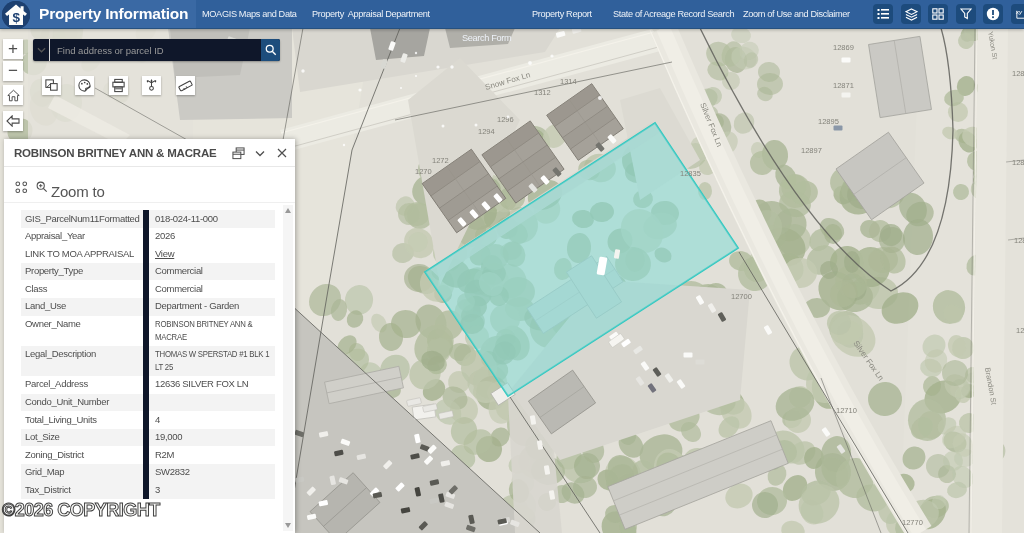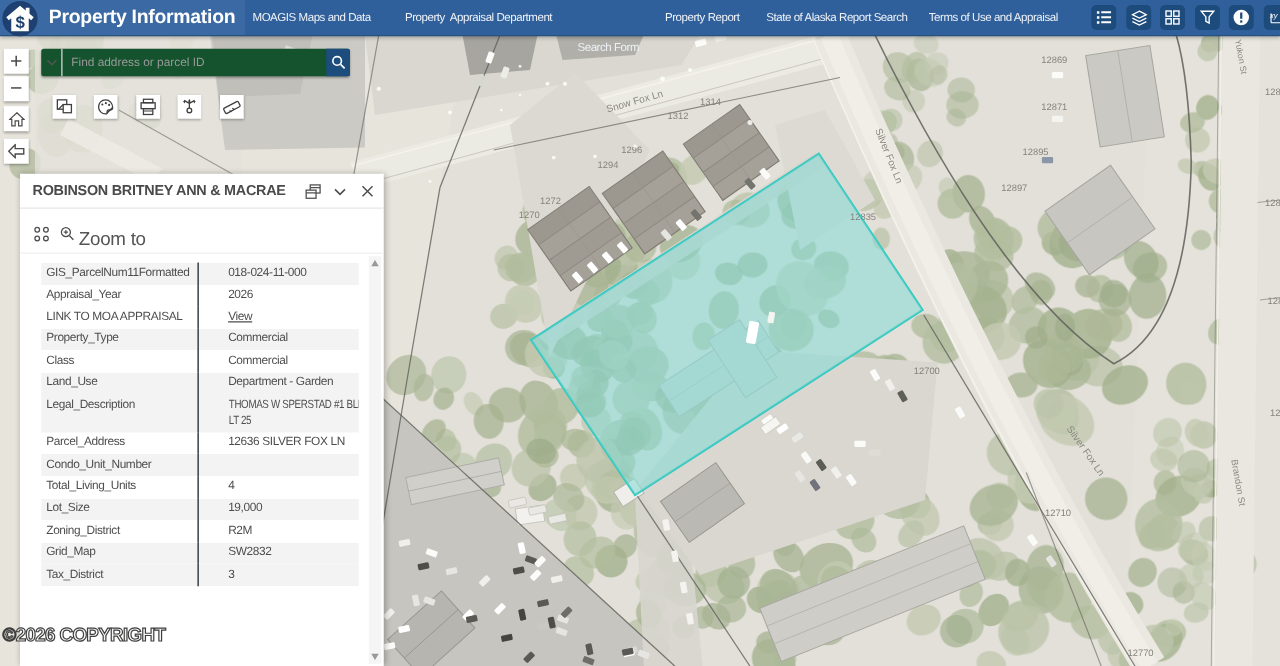--- a/index.html
+++ b/index.html
@@ -16,46 +16,46 @@
   .hbtn { position:absolute; top:4px; width:20px; height:20px; background:#1d4b7c; border-radius:4px; }
   .hbtn svg { position:absolute; left:4px; top:4px; }
 
   
   .wbtn { position:absolute; background:#fff; box-shadow:0 1px 2px rgba(0,0,0,.3); color:#4c4c4c; z-index:20; }
   #zin  { left:3px; top:39px;  width:20px; height:20px; }
   #zout { left:3px; top:61px;  width:20px; height:20px; }
   #home { left:3px; top:85px;  width:20px; height:20px; }
   #back { left:3px; top:111px; width:20px; height:20px; }
   .wbtn .g { position:absolute; left:0; top:0; width:100%; height:100%; display:flex; align-items:center; justify-content:center; font-size:15px; }
-  #search { position:absolute; left:33px; top:39px; width:247px; height:22px; background:#14532d; border-radius:2px; box-shadow:0 1px 2px rgba(0,0,0,.3); z-index:20; }
+  #search { position:absolute; left:33px; top:39px; width:247px; height:22px; background:#0f172a; border-radius:2px; box-shadow:0 1px 2px rgba(0,0,0,.3); z-index:20; }
   #search .dd { position:absolute; left:0; top:0; width:17px; height:22px; border-right:1px solid #d9d9d9; }
   #search .ph { position:absolute; left:24px; top:6px; font-size:9.5px; color:#999999; }
   #search .go { position:absolute; right:0; top:0; width:19px; height:22px; background:#1d4d7c; border-radius:0 2px 2px 0; }
   .tbtn { position:absolute; top:76px; width:19px; height:19px; background:#fff; box-shadow:0 1px 2px rgba(0,0,0,.3); z-index:20; }
   .tbtn svg { position:absolute; left:2px; top:2px; }
 
   
-  #panel { position:absolute; left:16px; top:139px; width:291px; height:394px; background:#fff; box-shadow:1px 0 5px rgba(0,0,0,.3); z-index:25; }
+  #panel { position:absolute; left:4px; top:139px; width:291px; height:394px; background:#fff; box-shadow:1px 0 5px rgba(0,0,0,.3); z-index:25; }
   #panel .ptitle { position:absolute; left:10px; top:8px; font-size:11.5px; font-weight:bold; color:#4a4a4a; letter-spacing:-0.2px; }
   #panel .hr1 { position:absolute; left:0; top:27px; width:100%; height:1px; background:#e8e8e8; }
   #panel .zoomto { position:absolute; left:47px; top:44px; font-size:15px; color:#555; letter-spacing:-0.2px; }
   #panel .hr2 { position:absolute; left:0; top:63px; width:100%; height:1px; background:#efefef; }
   #tbl { position:absolute; left:17px; top:71px; width:254px; font-size:9.5px; letter-spacing:-0.3px; color:#4e4e4e; border-collapse:collapse; table-layout:fixed; }
   #tbl td { padding:2.5px 6px 2.5px 4px; vertical-align:top; line-height:12.6px; overflow:hidden; }
-  #tbl td.v { padding-left:24px; border-left:1px solid #0f172a; }
+  #tbl td.v { padding-left:6px; border-left:6px solid #0f172a; }
   #tbl tr.o { background:#f3f3f3;margin-top:16px; }
   #tbl td.lbl { width:125px; white-space:nowrap; }
   #sbar { position:absolute; right:2px; top:66px; width:10px; height:326px; background:#f5f5f5; }
   #sbar .up, #sbar .dn { position:absolute; left:2px; width:0; height:0; border-left:3.5px solid transparent; border-right:3.5px solid transparent; }
   #sbar .up { top:3px; border-bottom:5px solid #999; }
   .cond { display:inline-block; transform:scaleX(0.82); transform-origin:0 0; white-space:nowrap; }
   #sbar .dn { bottom:3px; border-top:5px solid #999; }
 
   
-  #wm { position:absolute; left:2px; top:500px; z-index:40; font-size:15px; font-weight:bold; color:rgba(235,235,230,0.45); -webkit-text-stroke:0.95px #3e3e3e; letter-spacing:-0.5px; }
+  #wm { position:absolute; left:2px; top:500px; z-index:40; font-size:18px; font-weight:bold; color:rgba(235,235,230,0.45); -webkit-text-stroke:0.95px #3e3e3e; letter-spacing:-0.5px; }
 </style>
 </head>
 <body>
 <div id="stage">
   <svg id="map" width="1024" height="533" viewBox="0 0 1024 533">
 <rect x="0" y="0" width="1024" height="533" fill="#e2e0d8"></rect>
 <polygon points="0,28 372,28 288,533 0,533" fill="#e6e4db"></polygon>
 <polygon points="920,28 1024,28 1024,533 900,533" fill="#e4e2da"></polygon>
 <g opacity="0.9">
 <ellipse cx="44" cy="108" rx="14" ry="18" fill="#c0c8ae" opacity="0.7" transform="rotate(166 44 108)"></ellipse>
@@ -794,25 +794,25 @@
     <div class="titlezone"></div>
     <div class="logo">
       <svg width="28" height="28" viewBox="0 0 28 28">
           <circle cx="14" cy="14" r="14" fill="#1d4070"></circle>
           <path d="M14 3.6 L18.6 7.4 L18.6 5.2 L21.6 5.2 L21.6 9.9 L25 12.7 L23 15.1 L21 13.5 L21 24 L7 24 L7 13.5 L5 15.1 L3 12.7 Z" fill="#fdfdfb"></path>
           <text x="14.2" y="21.3" font-size="13.5" font-weight="bold" fill="#1d4070" text-anchor="middle" font-family="Liberation Sans">$</text>
         </svg>
     </div>
     <div class="title">Property Information</div>
     <div class="menu" style="left:202px;">MOAGIS Maps and Data</div>
-    <div class="menu" style="left:324px;">Property&nbsp; Appraisal Department</div>
+    <div class="menu" style="left:312px;">Property&nbsp; Appraisal Department</div>
     <div class="menu" style="left:462px;margin-top:24px;">Search Form</div>
     <div class="menu" style="left:532px;">Property Report</div>
-    <div class="menu" style="left:613px;">State of Alaska Report Search</div>
-    <div class="menu" style="left:743px;">Terms of Use and Appraisal</div>
+    <div class="menu" style="left:613px;">State of Acreage Record Search</div>
+    <div class="menu" style="left:743px;">Zoom of Use and Disclaimer</div>
     <div class="hbtn" style="left:873px;">
         <svg width="12" height="12" viewBox="0 0 12 12">
           <rect x="0.5" y="1" width="2" height="2" fill="#fff"></rect>
           <rect x="0.5" y="5" width="2" height="2" fill="#fff"></rect>
           <rect x="0.5" y="9" width="2" height="2" fill="#fff"></rect>
           <rect x="4" y="1" width="8" height="1.6" fill="#fff"></rect>
           <rect x="4" y="5" width="8" height="1.6" fill="#fff"></rect>
           <rect x="4" y="9" width="8" height="1.6" fill="#fff"></rect>
         </svg>
       </div>
@@ -899,20 +899,24 @@
             <td class="v">Commercial</td>
           </tr>
       <tr>
             <td class="lbl">Class</td>
             <td class="v">Commercial</td>
           </tr>
       <tr class="o">
             <td class="lbl">Land_Use</td>
             <td class="v">Department - Garden</td>
           </tr>
+      <tr>
+            <td class="lbl">Owner_Name</td>
+            <td class="v"><span class="cond">ROBINSON BRITNEY ANN &amp;<br>MACRAE</span></td>
+          </tr>
       <tr class="o">
             <td class="lbl">Legal_Description</td>
             <td class="v"><span class="cond">THOMAS W SPERSTAD #1 BLK 1<br>LT 25</span></td>
           </tr>
       <tr>
             <td class="lbl">Parcel_Address</td>
             <td class="v">12636 SILVER FOX LN</td>
           </tr>
       <tr class="o">
             <td class="lbl">Condo_Unit_Number</td>

